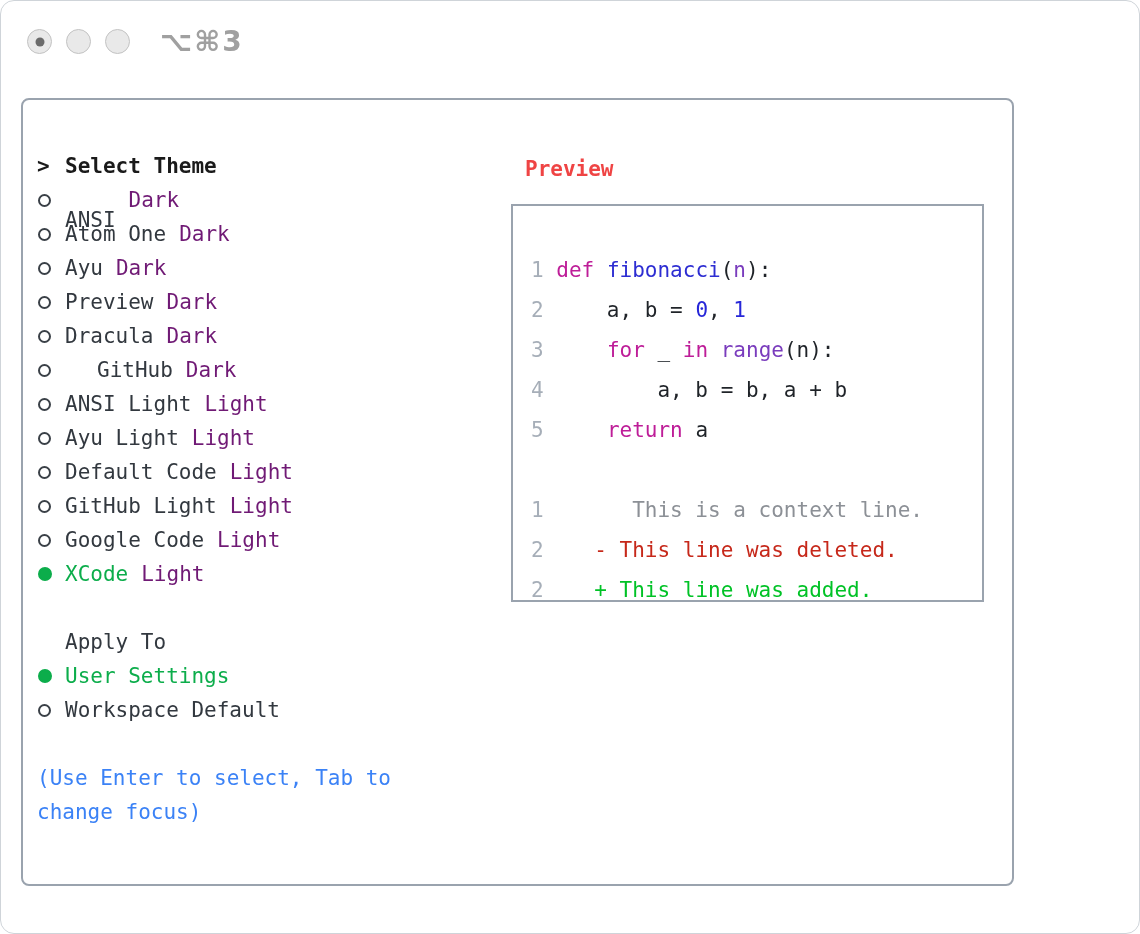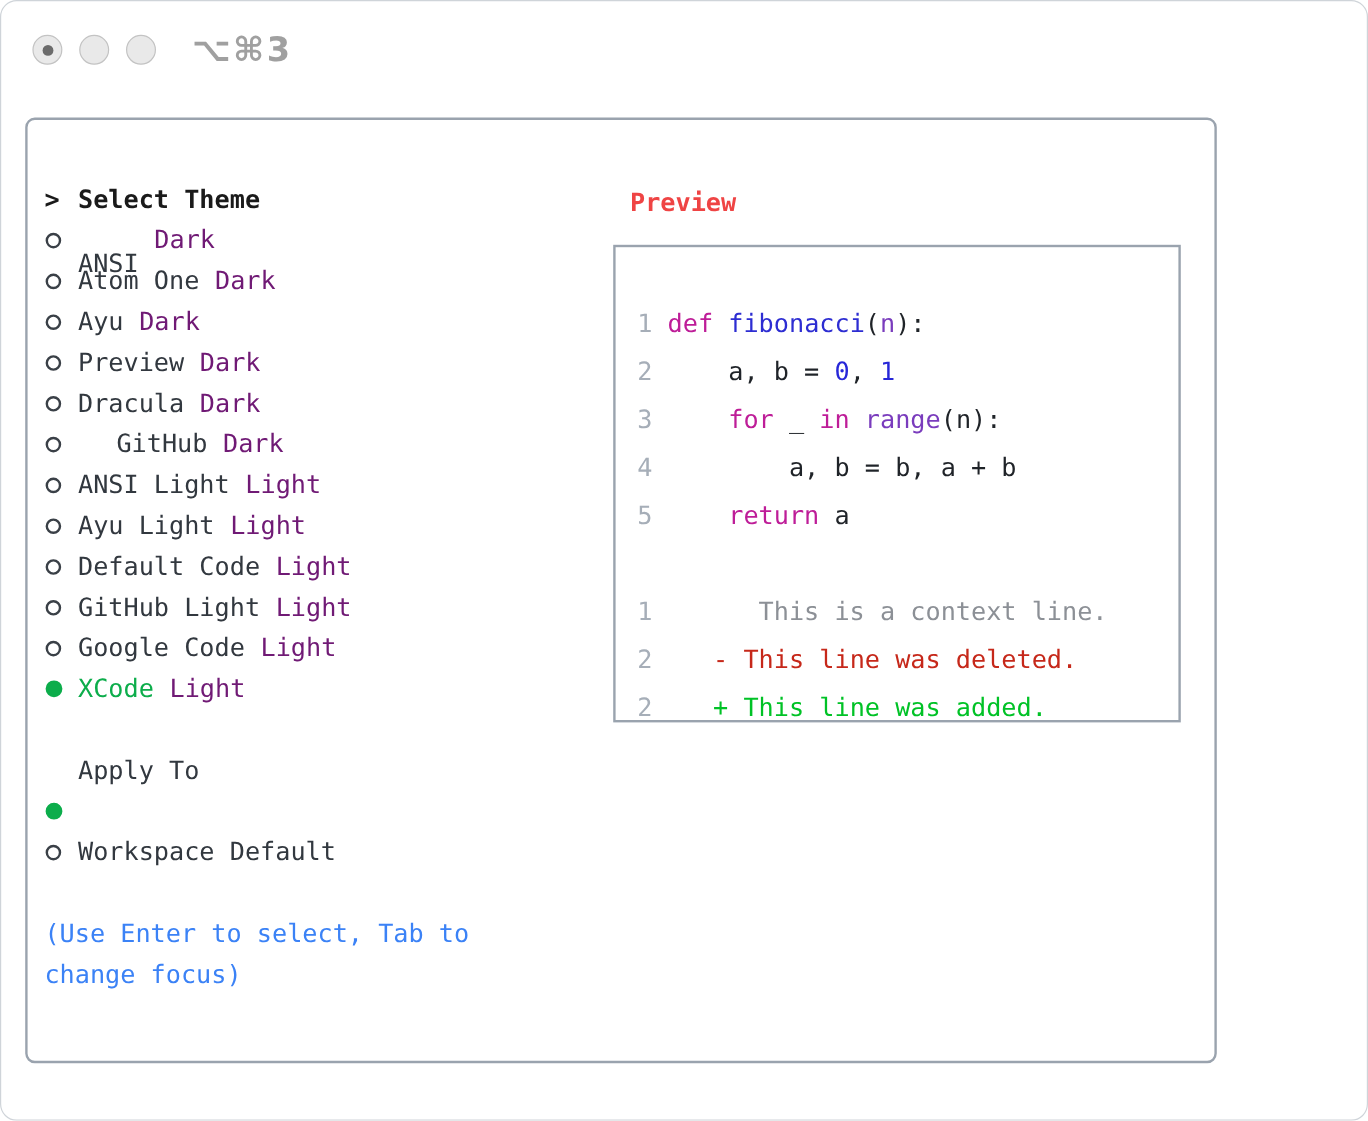--- a/index.html
+++ b/index.html
@@ -100,21 +100,21 @@
       </div>
 
     <div class="spacer"></div>
 
     <div class="row">
       <span class="marker"></span>
       <span>Apply To</span>
     </div>
 
     <div id="apply-list">
-        <div class="row"><span class="marker"><span class="radio sel"></span></span></div>
+        <div class="row"><span class="marker"><span class="radio sel"></span></span><span style="color: rgb(12, 173, 75);">User Settings</span></div>
         <div class="row"><span class="marker"><span class="radio"></span></span><span style="color: rgb(50, 56, 63);">Workspace Default</span></div>
       </div>
 
     <div class="spacer"></div>
 
     <div class="hint">(Use Enter to select, Tab to change focus)</div>
   </div>
 
   <div class="preview-title">Preview</div>
 

